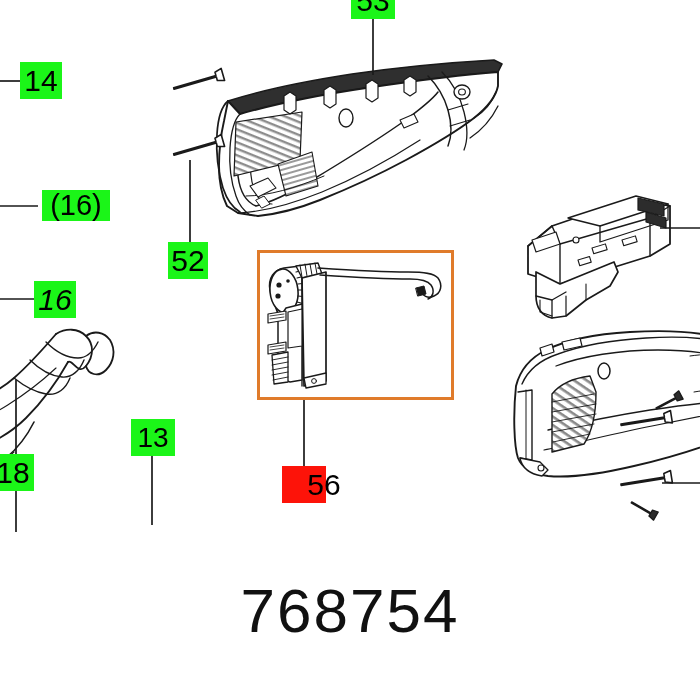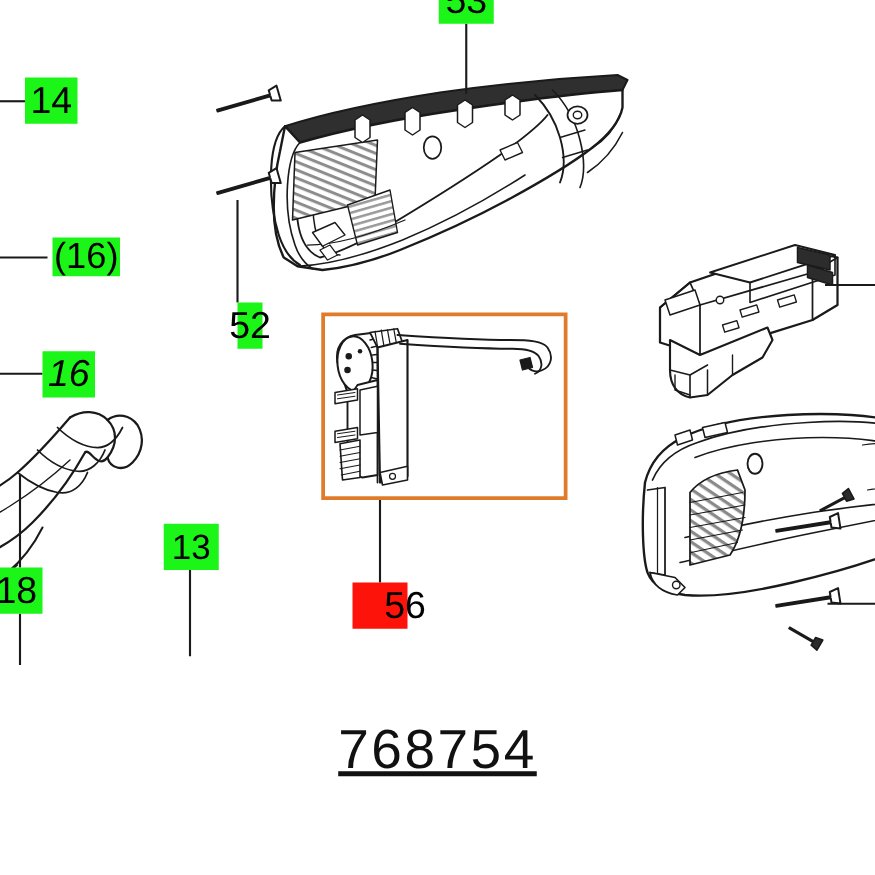--- a/index.html
+++ b/index.html
@@ -294,24 +294,24 @@
         <line x1="304" y1="400" x2="304" y2="466"></line>
         <line x1="660" y1="228" x2="700" y2="228"></line>
         <line x1="662" y1="483" x2="700" y2="483"></line>
       </g>
   </svg>
 
   <div id="highlight-box" style="position: absolute; border: 3px solid rgb(224, 123, 42); box-sizing: border-box; left: 257px; top: 250px; width: 197px; height: 150px;"></div>
 
   <div id="callout-layer">
       <div class="callout green" style="left: 20px; top: 62px; width: 42px; height: 37px; font-size: 30px;">14</div>
-      <div class="callout green" style="left: 42px; top: 190px; width: 54px; height: 31px; font-size: 29px;">(16)</div>
+      <div class="callout green" style="left: 42px; top: 190px; width: 68px; height: 31px; font-size: 29px;">(16)</div>
       <div class="callout green" style="left: 34px; top: 281px; width: 42px; height: 37px; font-size: 30px; font-style: italic;">16</div>
       <div class="callout green" style="left: -8px; top: 454px; width: 42px; height: 37px; font-size: 30px;">18</div>
       <div class="callout green" style="left: 131px; top: 419px; width: 44px; height: 37px; font-size: 28px;">13</div>
-      <div class="callout green" style="left: 168px; top: 242px; width: 20px; height: 37px; font-size: 30px; margin-left: 22px;">52</div>
+      <div class="callout green" style="left: 168px; top: 242px; width: 40px; height: 37px; font-size: 30px;">52</div>
       <div class="callout green" style="left: 351px; top: -18px; width: 44px; height: 37px; font-size: 30px;">53</div>
       <div class="callout red" style="left: 282px; top: 466px; width: 44px; height: 37px; font-size: 30px; padding-left: 40px;">56</div>
     </div>
 
-  <div id="part-number" style="top: 575px; font-size: 44px; text-decoration: underline;">768754</div>
+  <div id="part-number" style="top: 575px; font-size: 62px;">768754</div>
 
 </div>
 
 </body></html>

